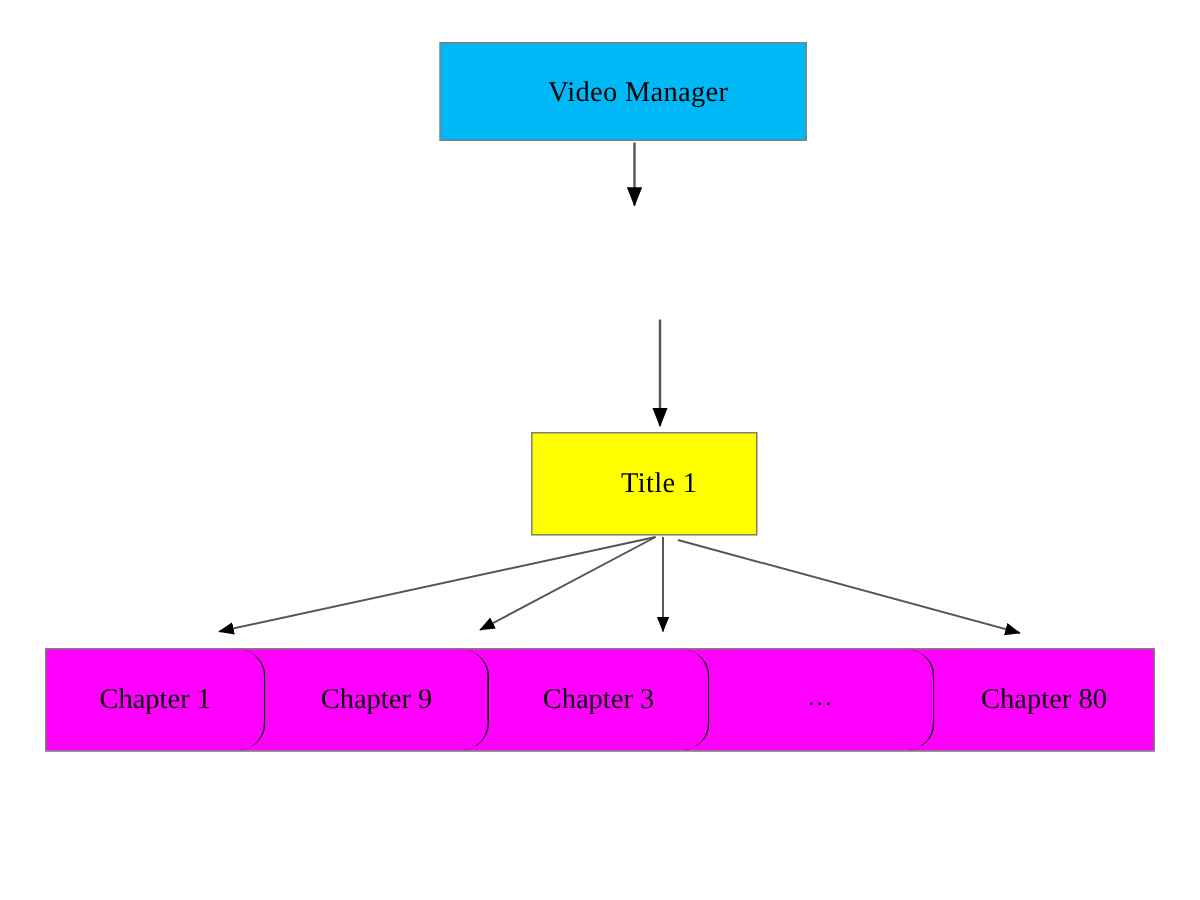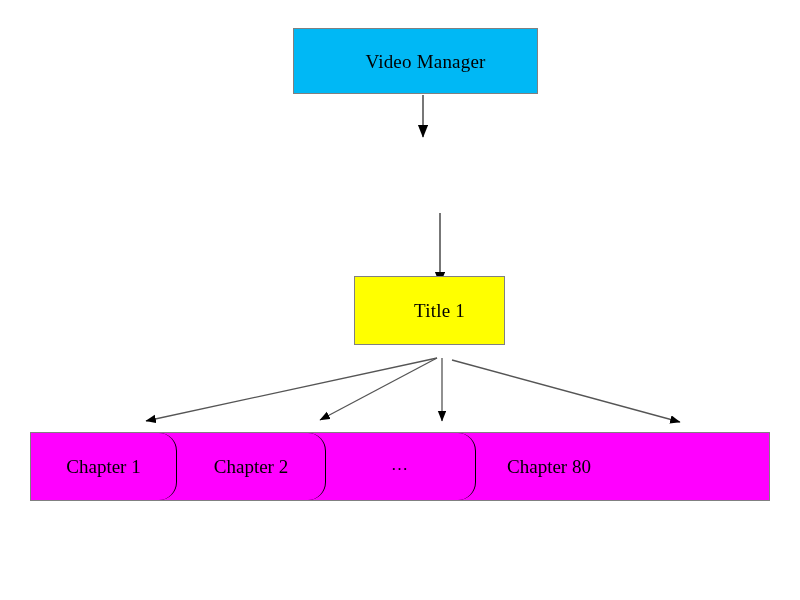--- a/index.html
+++ b/index.html
@@ -46,21 +46,21 @@
   }
   #node-title-set-1 {
     left: 350px;
     top: 141px;
     width: 151px;
     height: 71px;
     background: #33cc66;
   }
   #node-title-1 {
     left: 354px;
-    top: 276px;
+    top: 288px;
     width: 151px;
     height: 69px;
     background: #ffff00;
   }
   #chapter-row {
     position: absolute;
     left: 30px;
     top: 432px;
     width: 740px;
     height: 69px;
@@ -133,21 +133,24 @@
 
   <div class="node" id="node-title-1">
     <span>Title 1</span>
   </div>
 
   <div id="chapter-row">
     <div class="chapter-cell" style="width:146px">
       <span>Chapter 1</span>
     </div>
     <div class="chapter-cell" style="width:149px">
-      <span>Chapter 2</span>
+      <span>Chapter 9</span>
+    </div>
+    <div class="chapter-cell" style="width:147px">
+      <span>Chapter 3</span>
     </div>
     <div class="chapter-cell ellipsis-cell" style="width:150px">
       <span>…</span>
     </div>
     <div class="chapter-cell" style="width:146px">
       <span>Chapter 80</span>
     </div>
   </div>
 
 </div>

